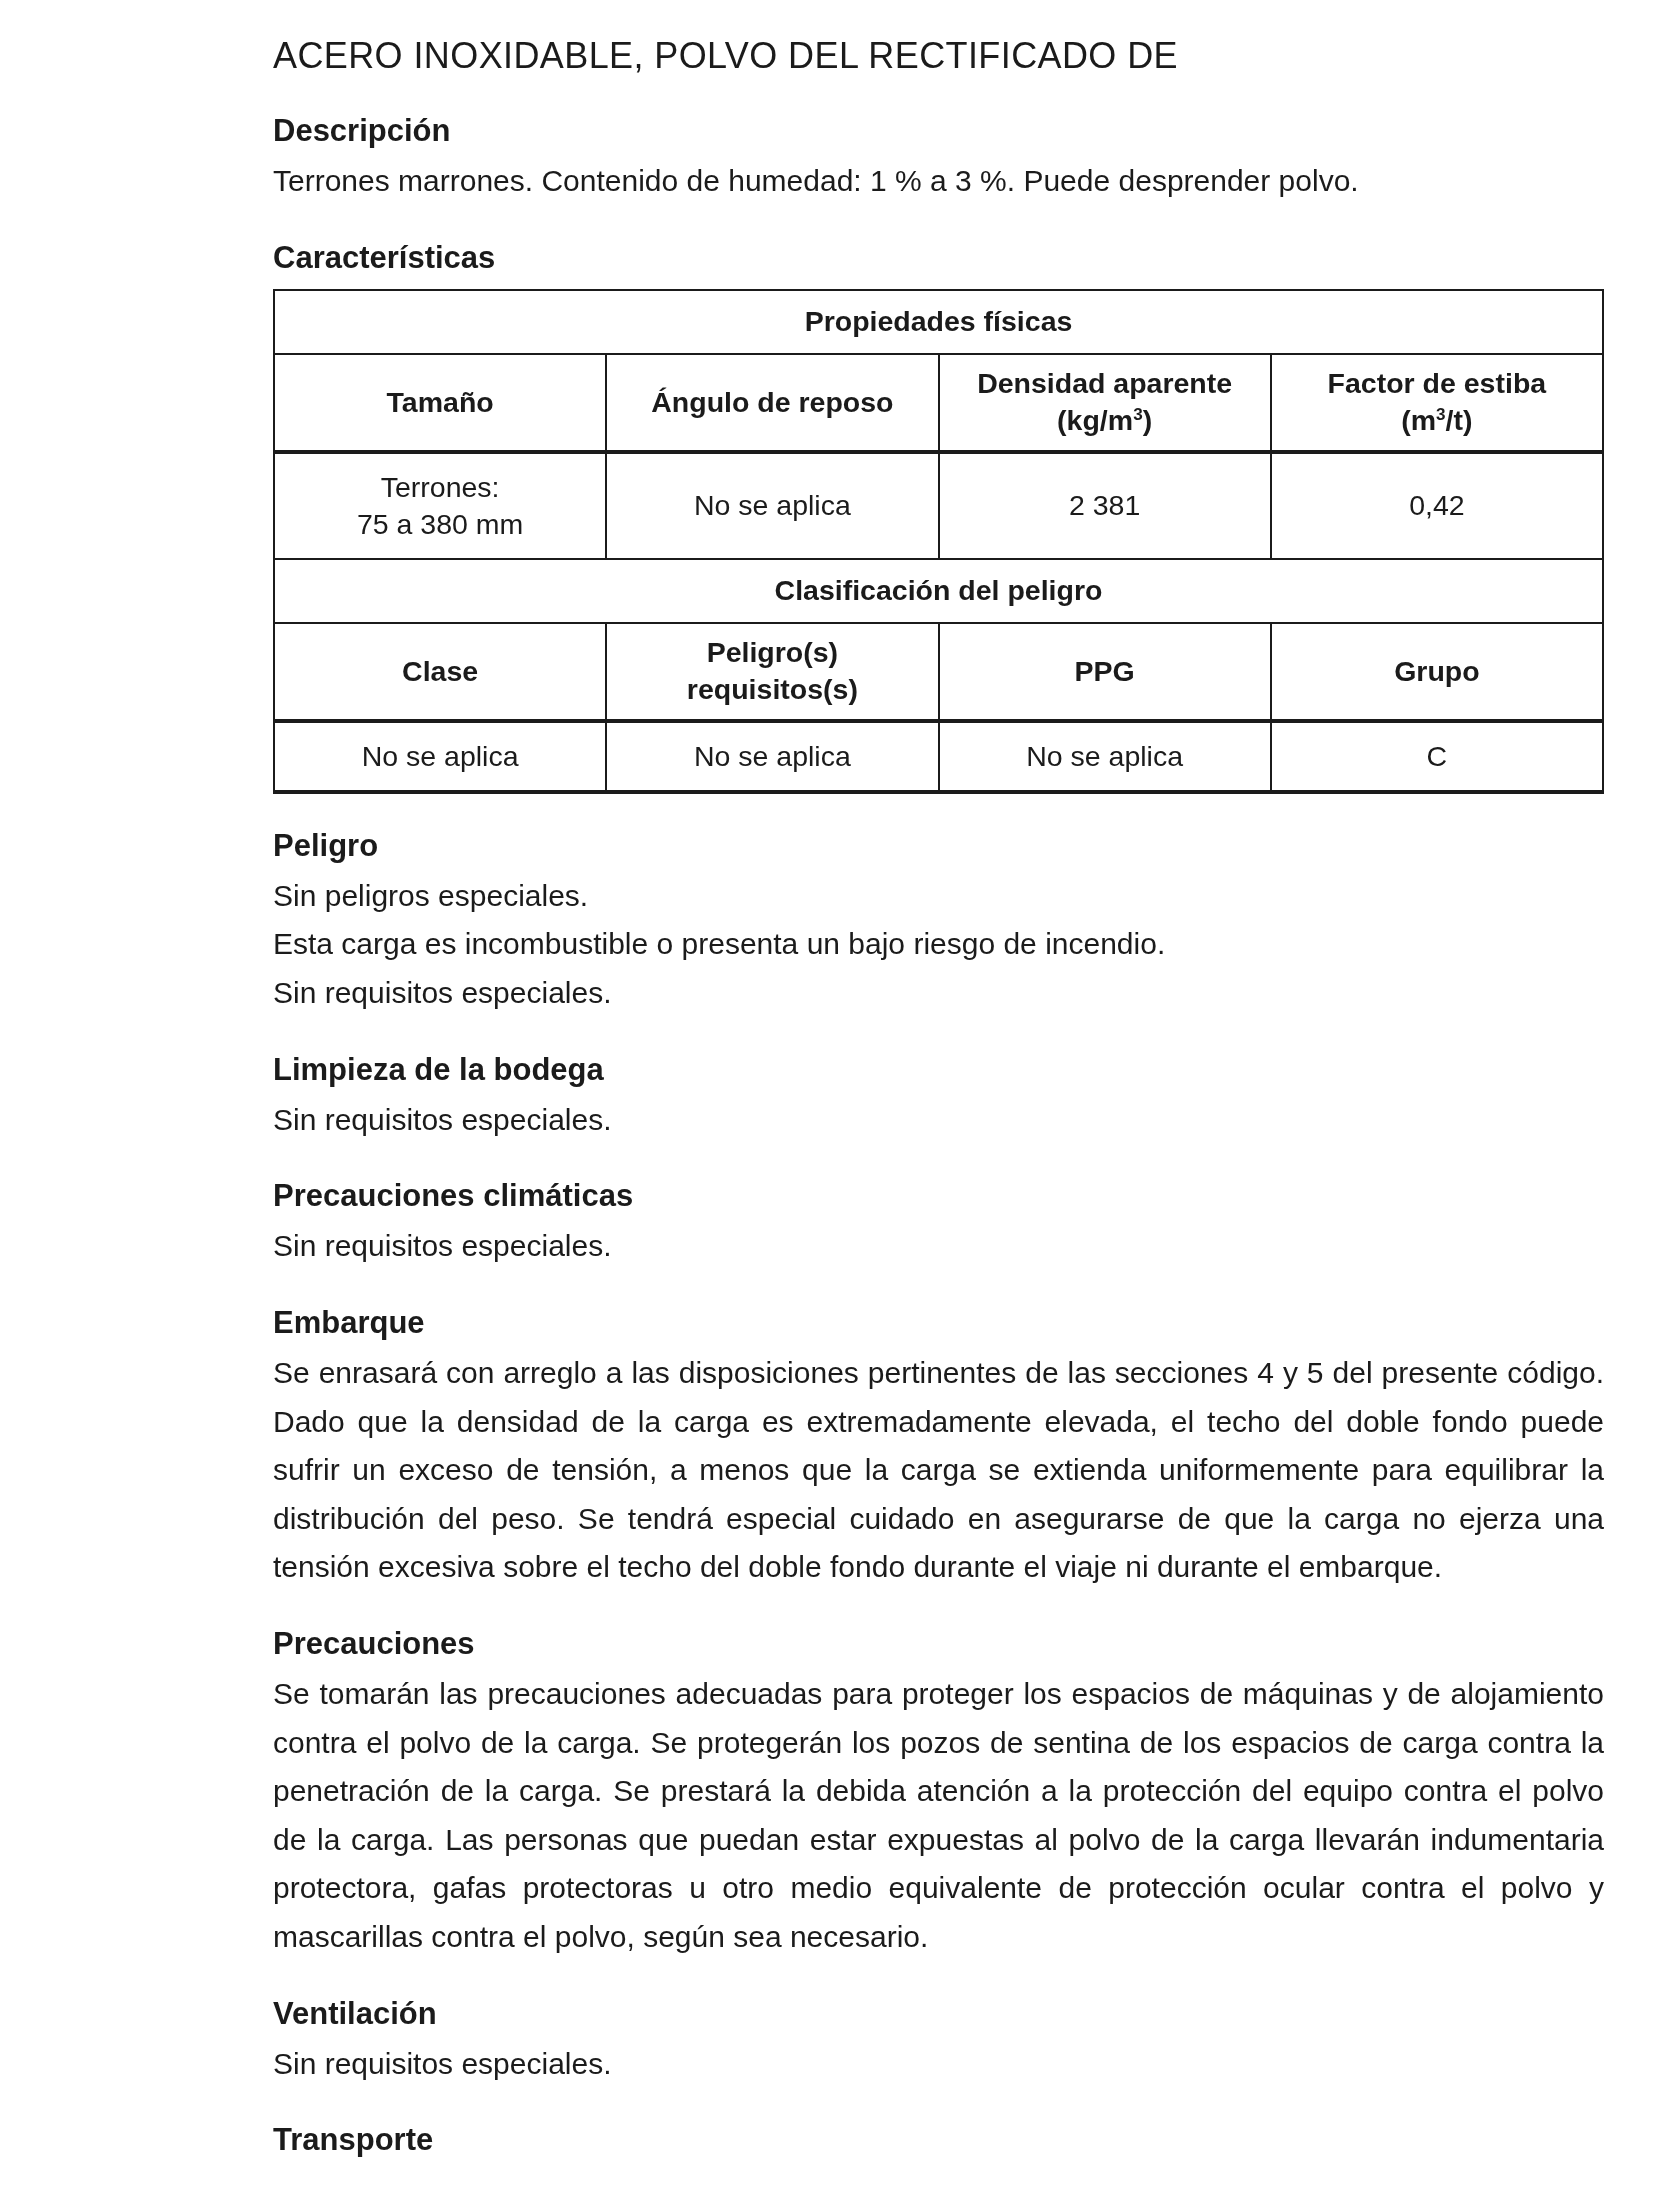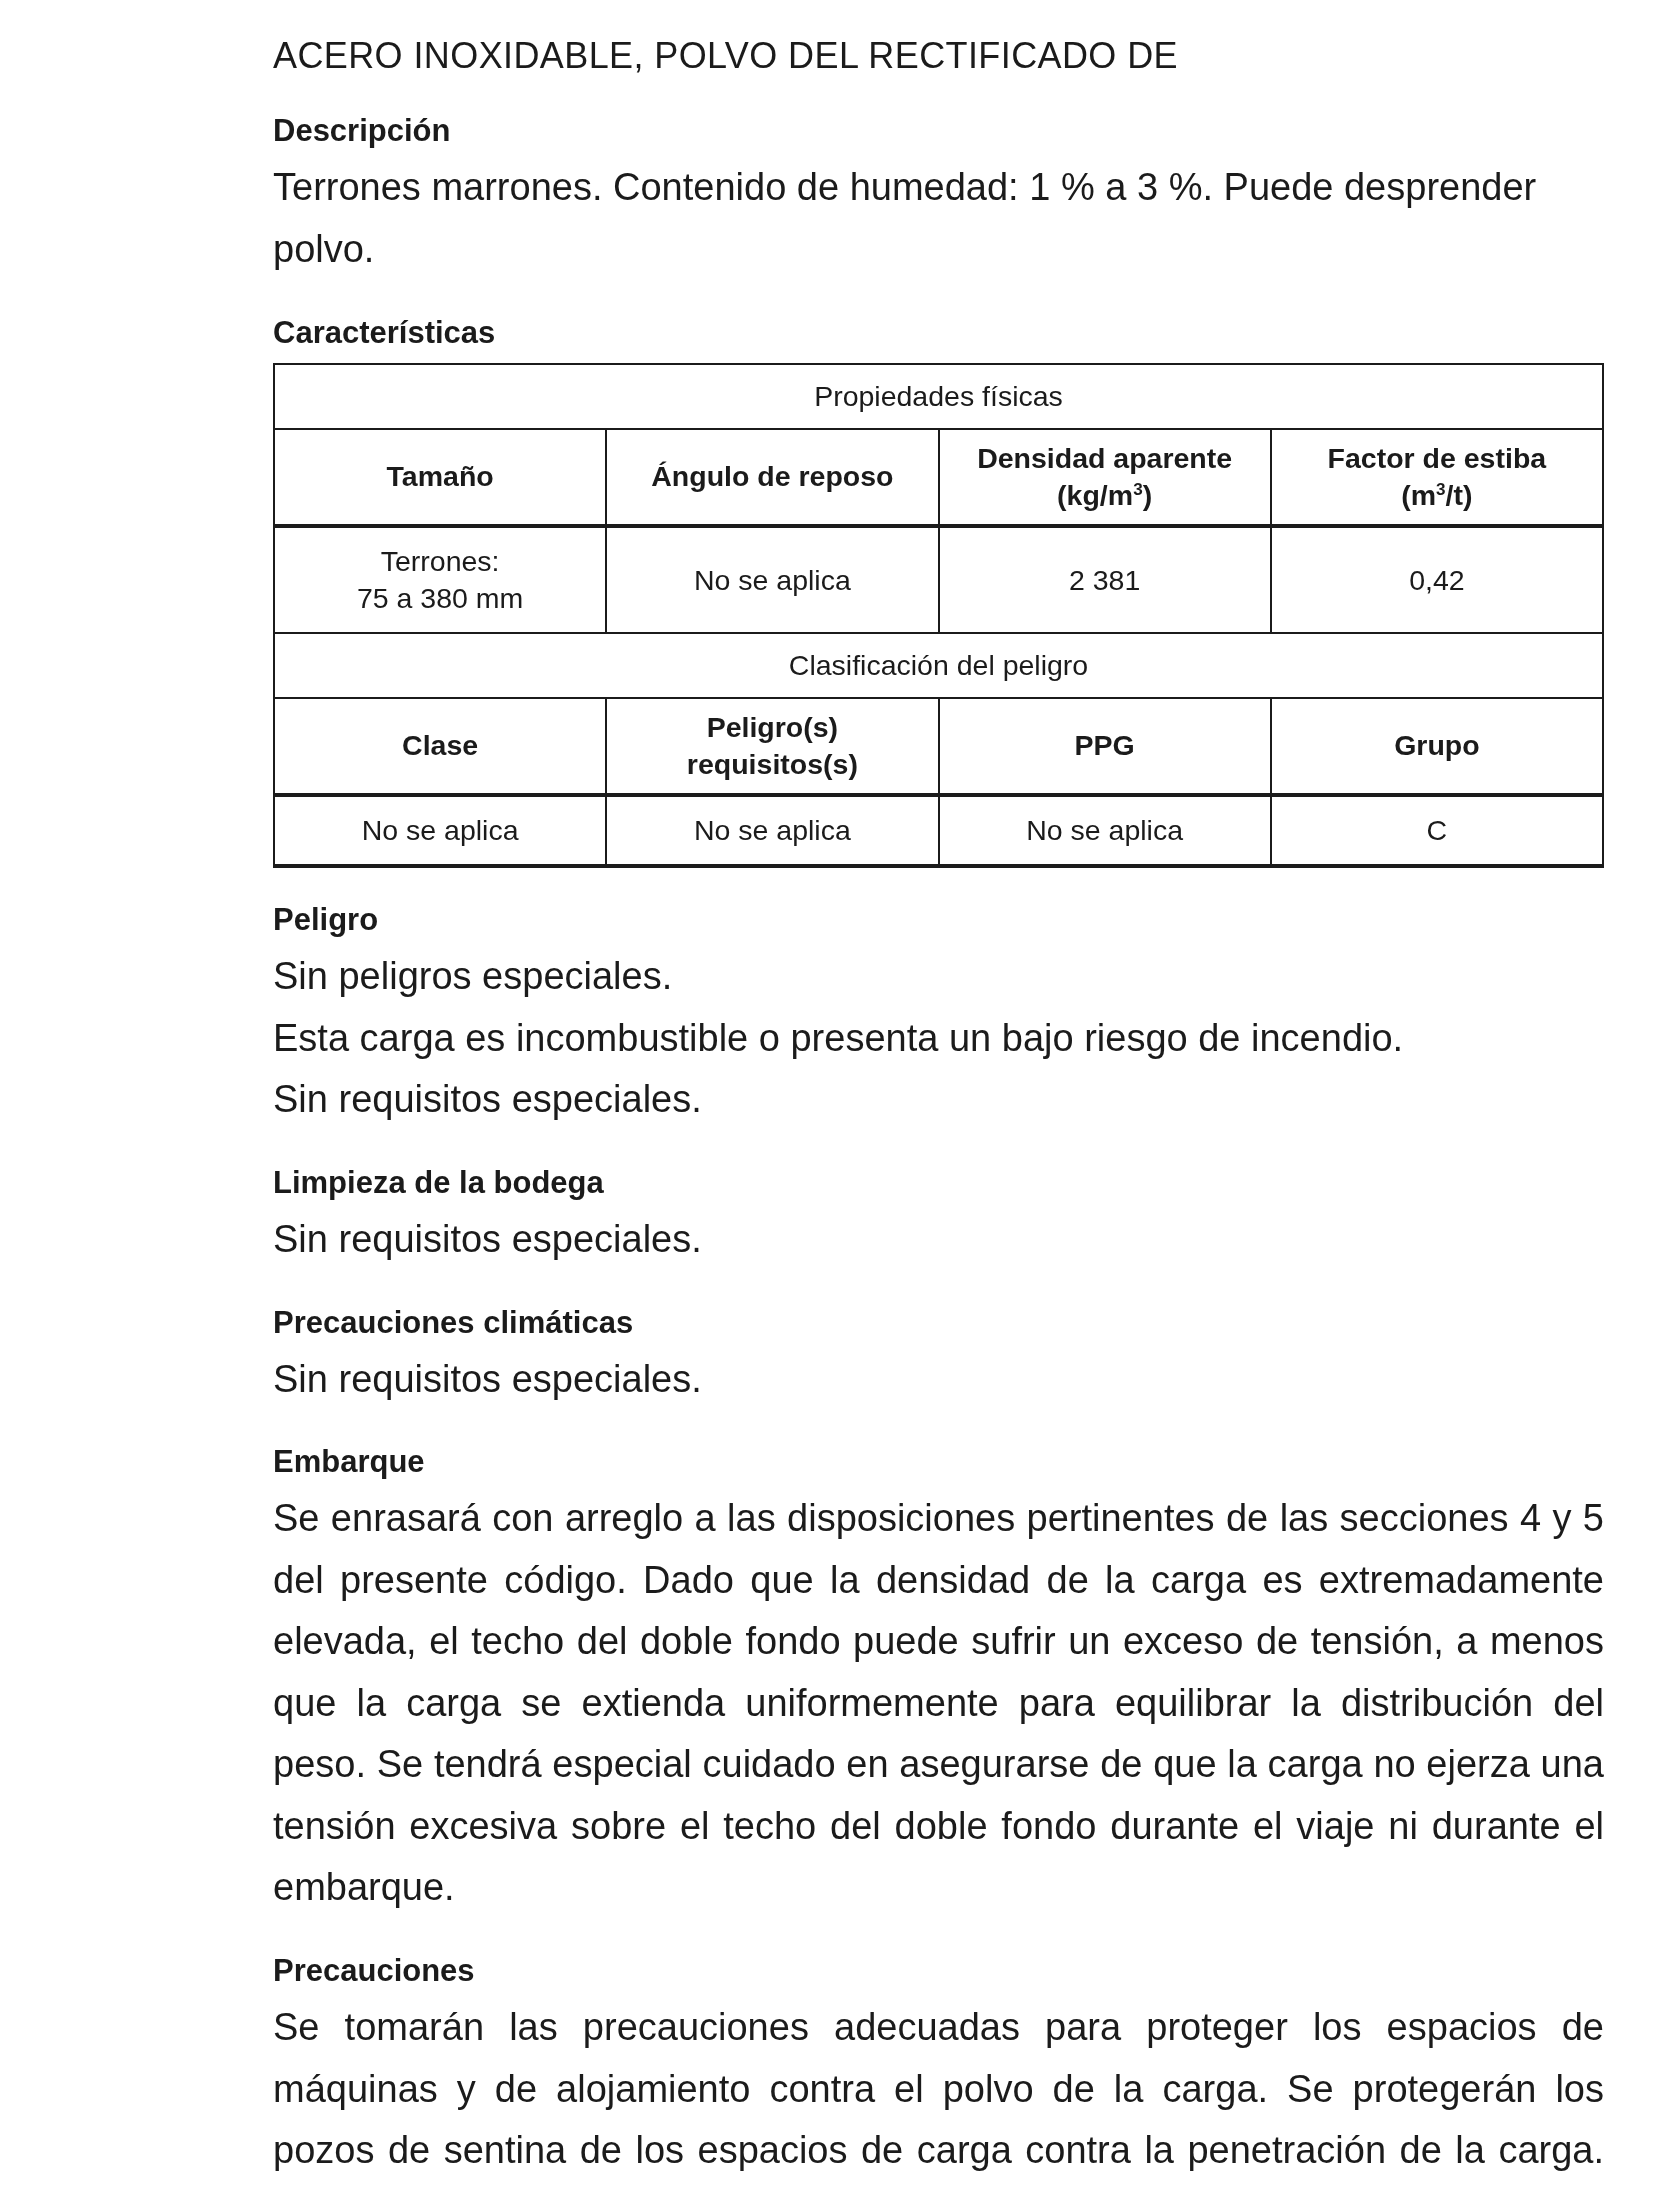--- a/index.html
+++ b/index.html
@@ -25,42 +25,42 @@
     letter-spacing: 0.4px;
   }
   h2.sec-heading {
     font-size: 31px;
     line-height: 1.25;
     font-weight: bold;
     margin: 33px 0 6.3px 0;
   }
   section.first h2.sec-heading { margin-top: 0; }
   p.body-text, p.body-line {
-    font-size: 38px;
+    font-size: 30px;
     line-height: 1.62;
     margin: 0;
   }
   p.just { text-align: justify; }
 
   table.props {
     width: 100%;
     border-collapse: collapse;
     table-layout: fixed;
     margin-top: 11px;
   }
   table.props td {
     border: 2.4px solid #1b1b1b;
     text-align: center;
     vertical-align: middle;
     font-size: 28.5px;
     line-height: 1.3;
     padding: 12.6px 8px;
   }
   td.group-h {
-    font-weight: normal;
+    font-weight: bold;
     font-size: 30px;
     padding: 13.4px 8px;
     border-bottom-width: 3.2px;
   }
   tr.head-row td {
     font-weight: bold;
     border-bottom-width: 4px;
     padding: 10.3px 8px;
   }
   tr.data-row td { padding: 15px 8px; }

